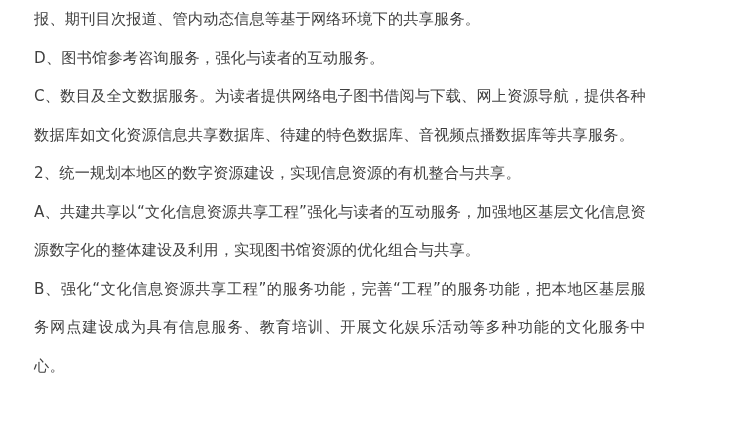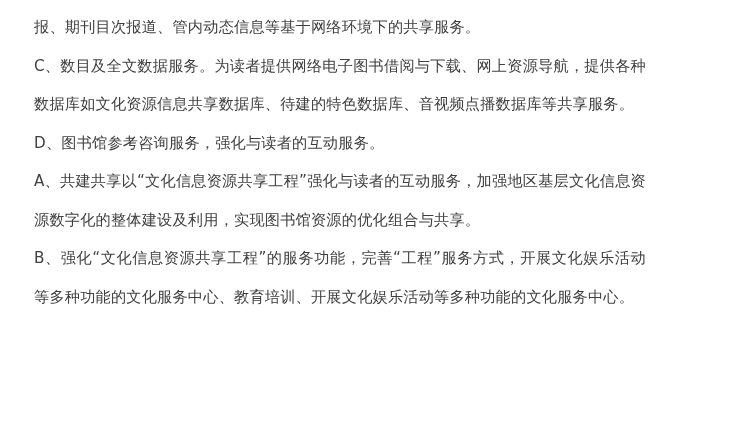--- a/index.html
+++ b/index.html
@@ -11,37 +11,38 @@
     width: 750px;
     height: 427px;
     font-family: "DejaVu Sans", "Liberation Sans", sans-serif;
     color: #3c3c3c;
     overflow: hidden;
   }
   .page {
     box-sizing: border-box;
     width: 684px;
     height: 427px;
-    padding: 8px 38px 0 34px;
+    padding: 0 38px 0 34px;
     background: #ffffff;
   }
   .para {
     font-size: 15.2px;
     line-height: 38.5px;
     color: #3f3f3f;
     text-align: justify;
     text-justify: inter-ideograph;
     letter-spacing: 0.2px;
     margin: 0;
     white-space: pre-wrap;
     word-break: break-all;
   }
 </style>
 </head>
 <body>
 
 <div class="page">
   <p class="para">报、期刊目次报道、管内动态信息等基于网络环境下的共享服务。</p>
+  <p class="para">D、图书馆参考咨询服务，强化与读者的互动服务。</p>
   <p class="para">C、数目及全文数据服务。为读者提供网络电子图书借阅与下载、网上资源导航，提供各种数据库如文化资源信息共享数据库、待建的特色数据库、音视频点播数据库等共享服务。</p>
-  <p class="para">D、图书馆参考咨询服务，强化与读者的互动服务。</p>
+  <p class="para">2、统一规划本地区的数字资源建设，实现信息资源的有机整合与共享。</p>
   <p class="para">A、共建共享以“文化信息资源共享工程”强化与读者的互动服务，加强地区基层文化信息资源数字化的整体建设及利用，实现图书馆资源的优化组合与共享。</p>
-  <p class="para">B、强化“文化信息资源共享工程”的服务功能，完善“工程”服务方式，开展文化娱乐活动等多种功能的文化服务中心、教育培训、开展文化娱乐活动等多种功能的文化服务中心。</p>
+  <p class="para">B、强化“文化信息资源共享工程”的服务功能，完善“工程”的服务功能，把本地区基层服务网点建设成为具有信息服务、教育培训、开展文化娱乐活动等多种功能的文化服务中心。</p>
 </div>
 
 </body></html>

